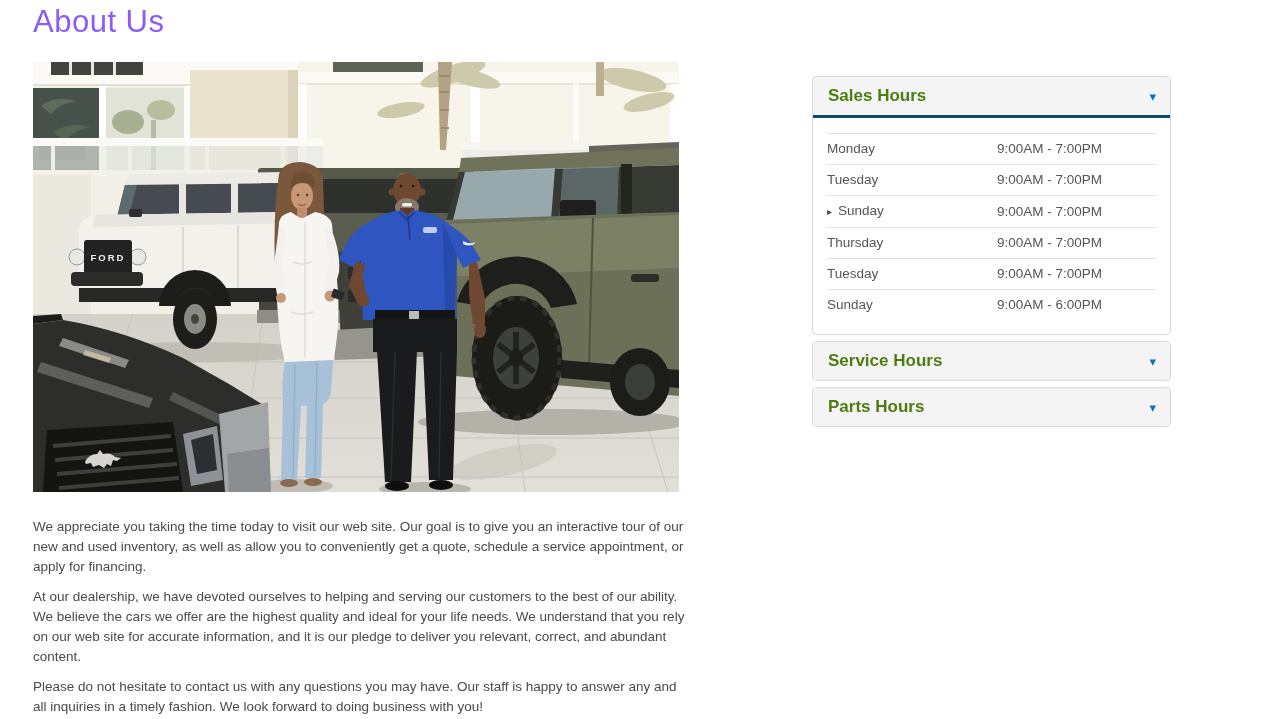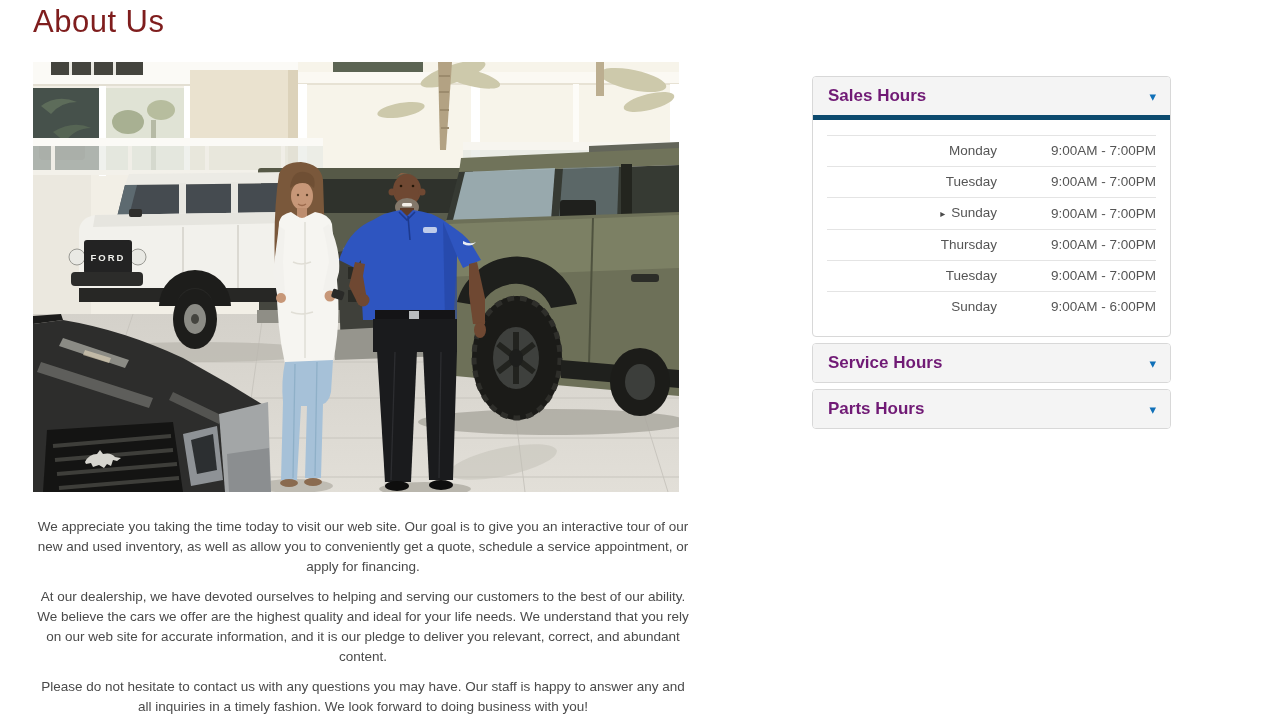--- a/index.html
+++ b/index.html
@@ -5,43 +5,43 @@
   * { box-sizing: border-box; margin: 0; padding: 0; }
   html, body {
     width: 1269px; height: 719px;
     background: #ffffff;
     font-family: "Liberation Sans", "DejaVu Sans", sans-serif;
     overflow: hidden; position: relative;
   }
   .page-title {
     position: absolute; left: 33px; top: 4px;
     font-size: 31px; font-weight: 500; letter-spacing: 0.5px;
-    color: #7f1d1d;
+    color: #8b5cf6;
   }
   .photo {
     position: absolute; left: 33px; top: 62px;
     width: 670px; height: 430px; overflow: hidden;
   }
   .copy {
     position: absolute; left: 33px; top: 517px; width: 660px;
     font-size: 13.5px; line-height: 20px; color: #4a4a4a;
   }
-  .copy p { margin: 0 0 10px 0; text-align: center; }
+  .copy p { margin: 0 0 10px 0; }
   .hours-col { position: absolute; left: 812px; top: 76px; width: 359px; }
   .panel {
     border: 1px solid #d8d8d8; border-radius: 4px;
     margin-bottom: 6px; background: #fff; overflow: hidden;
   }
   .panel-header {
     display: flex; align-items: center; justify-content: space-between;
     background: #f4f4f4; height: 38px; padding: 0 14px 0 15px; cursor: pointer;
   }
-  .panel-title { color: #701a75; font-size: 17px; font-weight: 700; }
+  .panel-title { color: #4d7c0f; font-size: 17px; font-weight: 700; }
   .caret { color: #1070b8; font-size: 13px; line-height: 1; }
-  .panel-body { border-top: 5px solid #0c4a6e; padding: 0 14px 14px 14px; text-align: right; }
+  .panel-body { border-top: 3px solid #0c4a6e; padding: 0 14px 14px 14px; }
   .hours-table { width: 100%; border-collapse: collapse; margin-top: 15px; }
   .hours-table tr { border-top: 1px solid #e4e4e4; }
   .hours-table td { padding: 7px 0; font-size: 13.5px; color: #555555; line-height: 16px; }
   .hours-table td.day { width: 170px; }
   .today-marker { font-size: 10px; color: #4a4a4a; margin-right: 6px; }
 </style>
 </head>
 <body>
 
 <main>

